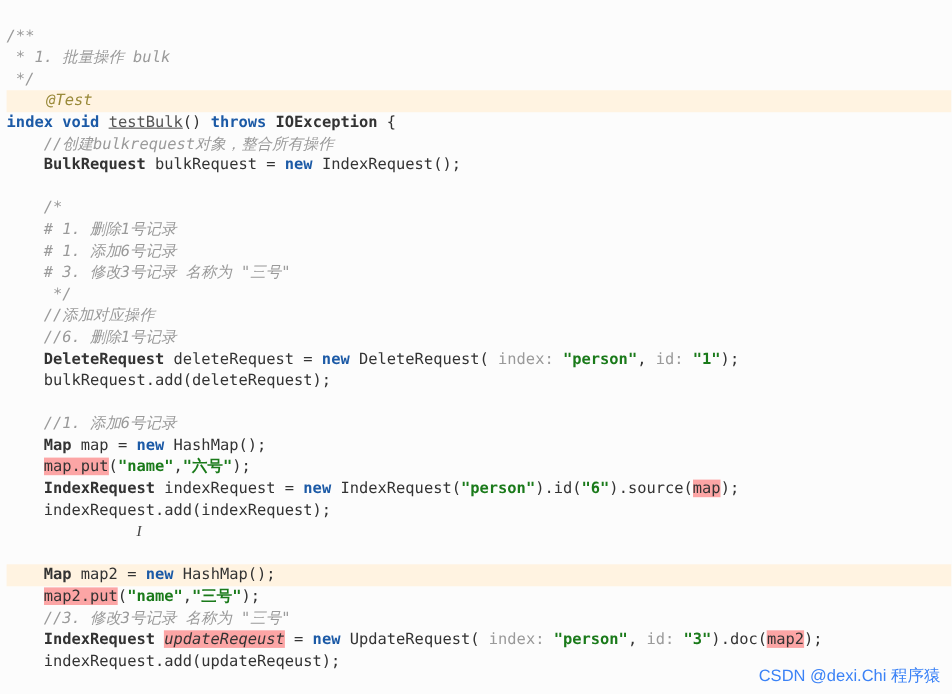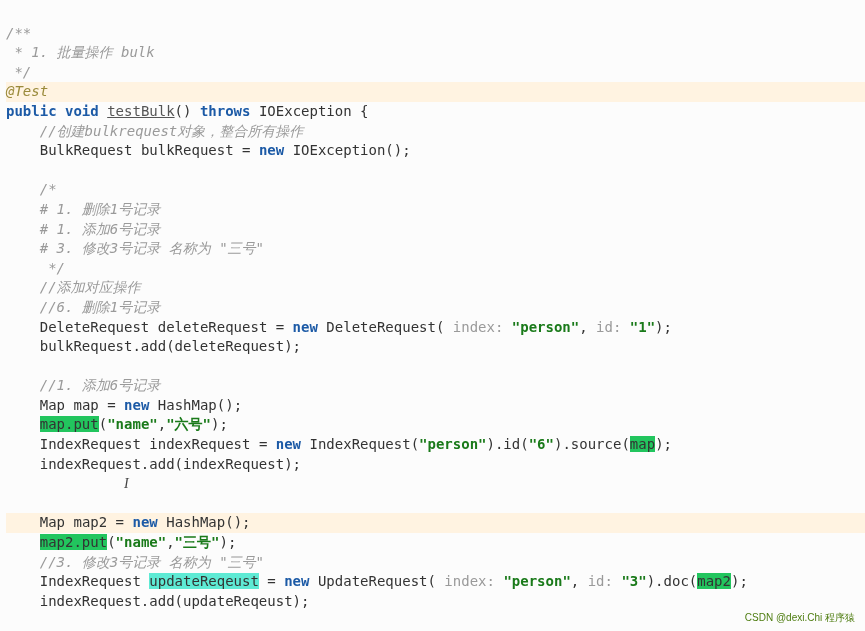--- a/index.html
+++ b/index.html
@@ -13,36 +13,36 @@
     line-height: 1.40;
     color: #333;
     overflow: hidden;
     position: relative;
   }
   .code {
     white-space: pre;
     padding: 4px 0 0 6px;
   }
   .cm { color: #9a9a9a; font-style: italic; }           
-  .an { color: #9a8a3a; font-style: italic; }            
+  .an { color: #9a8a3a; font-style: italic; padding-left: 36px; }            
   .kw { color: #1c5aa6; font-weight: bold; }             
   .fn { color: #555; text-decoration: underline; }                                   
-  .ty { color: #333; }                                   
+  .ty { color: #333; font-weight: bold; }                                   
   .st { color: #1a7a1a; font-weight: bold; }             
   .hint { color: #9a9a9a; }                              
-  .hl { background: #22c55e; }                           
+  .hl { background: #fca5a5; }                           
   .hl-line { background: #fff3e1; display: inline-block; min-width: 100%; }
-  .hl-err { background: #5eead4; }                       
+  .hl-err { background: #fca5a5; font-style: italic; }                       
   .watermark {
     position: absolute;
     right: 10px;
     bottom: 6px;
-    color: #4d7c0f;
+    color: #3b82f6;
     font-family: sans-serif;
-    font-size: 10px;
+    font-size: 15px;
     pointer-events: none;
     margin-left: 37px;
   }
   .caret {
     display: inline-block;
     width: 1px;
     height: 14px;
     vertical-align: -2px;
   }
   .ibeam {
@@ -52,23 +52,23 @@
   }
 </style>
 </head>
 <body>
 
 <div class="code">
 <span class="cm">/**</span>
 <span class="cm"> * 1. 批量操作 bulk</span>
 <span class="cm"> */</span>
 <span class="hl-line"><span class="an">@Test</span></span>
-<span class="kw">public</span> <span class="kw">void</span> <span class="fn">testBulk</span>() <span class="kw">throws</span> <span class="ty">IOException</span> <span>{</span>
+<span class="kw">index</span> <span class="kw">void</span> <span class="fn">testBulk</span>() <span class="kw">throws</span> <span class="ty">IOException</span> <span>{</span>
     <span class="cm">//创建bulkrequest对象，整合所有操作</span>
-    <span class="ty">BulkRequest</span> <span>bulkRequest</span><span> = </span><span class="kw">new</span> <span>IOException();</span>
+    <span class="ty">BulkRequest</span> <span>bulkRequest</span><span> = </span><span class="kw">new</span> <span>IndexRequest();</span>
 
     <span class="cm">/*</span>
     <span class="cm"># 1. 删除1号记录</span>
     <span class="cm"># 1. 添加6号记录</span>
     <span class="cm"># 3. 修改3号记录 名称为 "三号"</span>
     <span class="cm"> */</span>
     <span class="cm">//添加对应操作</span>
     <span class="cm">//6. 删除1号记录</span>
     <span class="ty">DeleteRequest</span> <span>deleteRequest</span><span> = </span><span class="kw">new</span> <span>DeleteRequest( </span><span class="hint">index: </span><span class="st">"person"</span><span>, </span><span class="hint">id: </span><span class="st">"1"</span><span>);</span>
     <span>bulkRequest.add(deleteRequest);</span>

